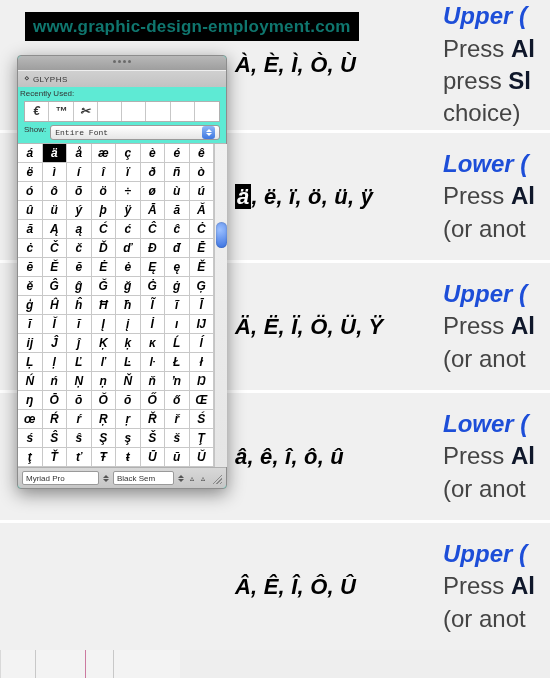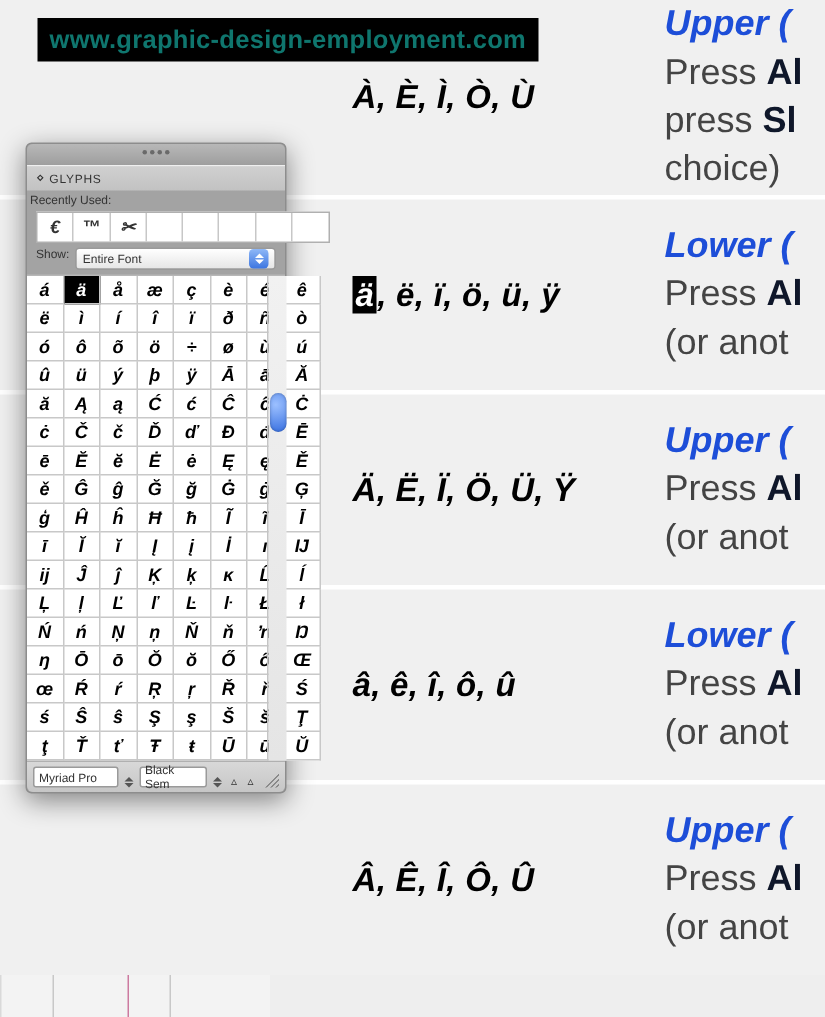--- a/index.html
+++ b/index.html
@@ -54,29 +54,28 @@
     background:#000; color:#0f766e;
     font: bold 17px/1 Arial, sans-serif;
     padding:6px 8px;
     letter-spacing:0.2px;
     margin-left:20px;
   }
 
   
   .panel {
     position:absolute; top:55px; left:17px;
-    width:174px;
-    background:#a3a3a3;
+    width:210px;
+    background:#5eead4;
     border:1px solid #8d8d8d;
     border-radius:4px;
     box-shadow: 0 5px 18px rgba(0,0,0,.45);
     font-family: "Lucida Grande", Arial, sans-serif;
     font-size:9px;
     color:#333;
-    margin-top:40px;
   }
   .panel-titlebar {
     height:14px;
     background:linear-gradient(#b8b8b8,#9e9e9e);
     border-top-left-radius:4px; border-top-right-radius:4px;
     position:relative;
   }
   .dock-dots {
     position:absolute; left:50%; top:4px; transform:translateX(-50%);
     display:flex; gap:2px;
@@ -99,21 +98,21 @@
   }
   .recent-cell {
     width:24.5px; height:19px; border-right:1px solid #c7c7c7;
     text-align:center; line-height:19px; font-size:12px; font-style:italic; font-weight:600;
   }
   .recent-cell:last-child { border-right:none; }
   .show-row { display:flex; gap:4px; padding:0 6px 3px; font-size:8px;}
   .show-select {
     flex:1; height:15px; background:linear-gradient(#fff,#e6e6e6);
     border:1px solid #9a9a9a; border-radius:3px; font-size:8px;
-    display:flex; align-items:center; justify-content:space-between; padding:0 4px;
+    display:flex; align-items:center; justify-content:space-between; padding:0 4px;font-family:Liberation Mono, monospace;
   }
   .aqua-arrows {
     width:13px; height:13px; border-radius:3px;
     background:linear-gradient(#8fb8f7,#3d76e0);
     display:flex; flex-direction:column; align-items:center; justify-content:center;
     gap:0px;
   }
   .aqua-arrows::before, .aqua-arrows::after {
     content:""; width:0; height:0; border-left:3px solid transparent; border-right:3px solid transparent;
   }
@@ -140,21 +139,21 @@
     background:linear-gradient(#f1f1f1,#e5e5e5);
     border-left:1px solid #c4c4c4;
   }
   .scroll-thumb {
     position:absolute; left:1px; width:11px; height:26px; top:78px;
     border-radius:6px;
     background:radial-gradient(circle at 35% 30%,#9cc0ff,#376fe0);
     box-shadow: inset 0 0 2px rgba(0,0,0,.3);
   }
   .panel-footer {
-    display:flex; align-items:flex-end; gap:3px;
+    display:flex; align-items:center; gap:3px;
     padding:3px 4px;
     background:linear-gradient(#d8d8d8,#c6c6c6);
     border-top:1px solid #b0b0b0;
     border-bottom-left-radius:4px; border-bottom-right-radius:4px;
     font-size:8px;
   }
   .footer-field {
     background:#fff; border:1px solid #9a9a9a; height:14px; border-radius:2px;
     display:flex; align-items:center; padding:0 3px;
   }

